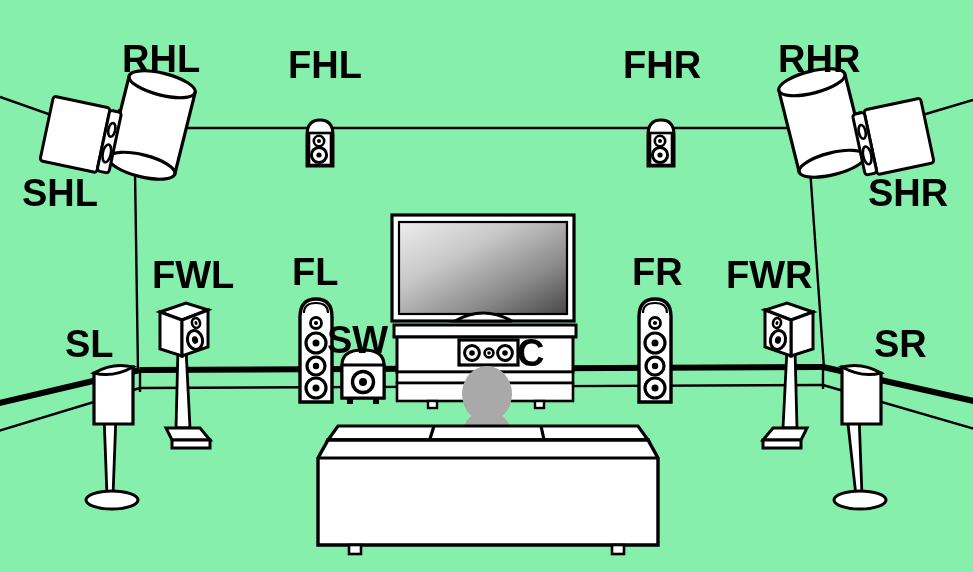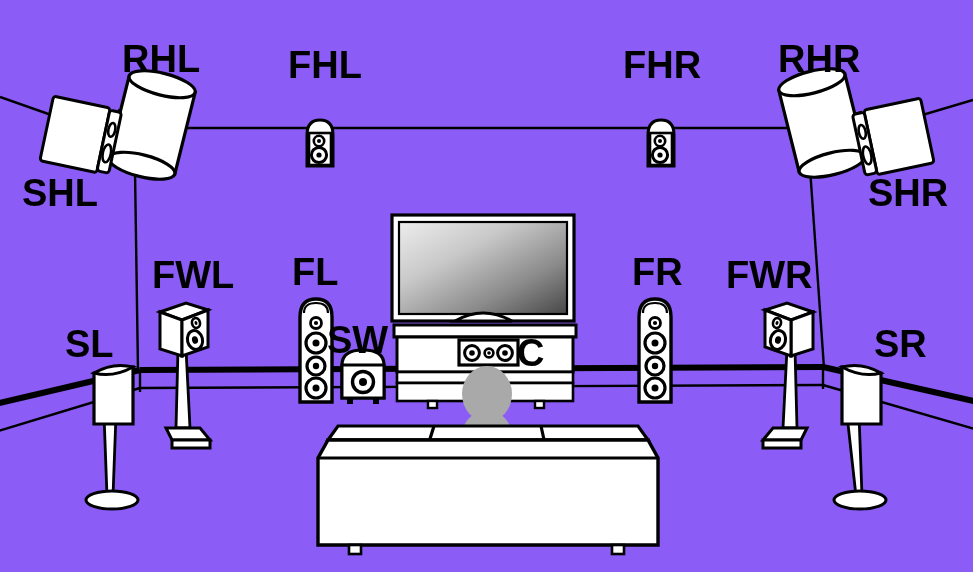--- a/index.html
+++ b/index.html
@@ -8,21 +8,21 @@
     padding: 0;
     background: #ffffff;
   }
   body {
     font-family: "Liberation Sans", sans-serif;
   }
   #stage {
     position: relative;
     width: 973px;
     height: 572px;
-    background: #8b5cf6;
+    background: #86efac;
     overflow: hidden;
   }
   #scene {
     position: absolute;
     top: 0;
     left: 0;
     width: 973px;
     height: 572px;
   }
   .lbl {

